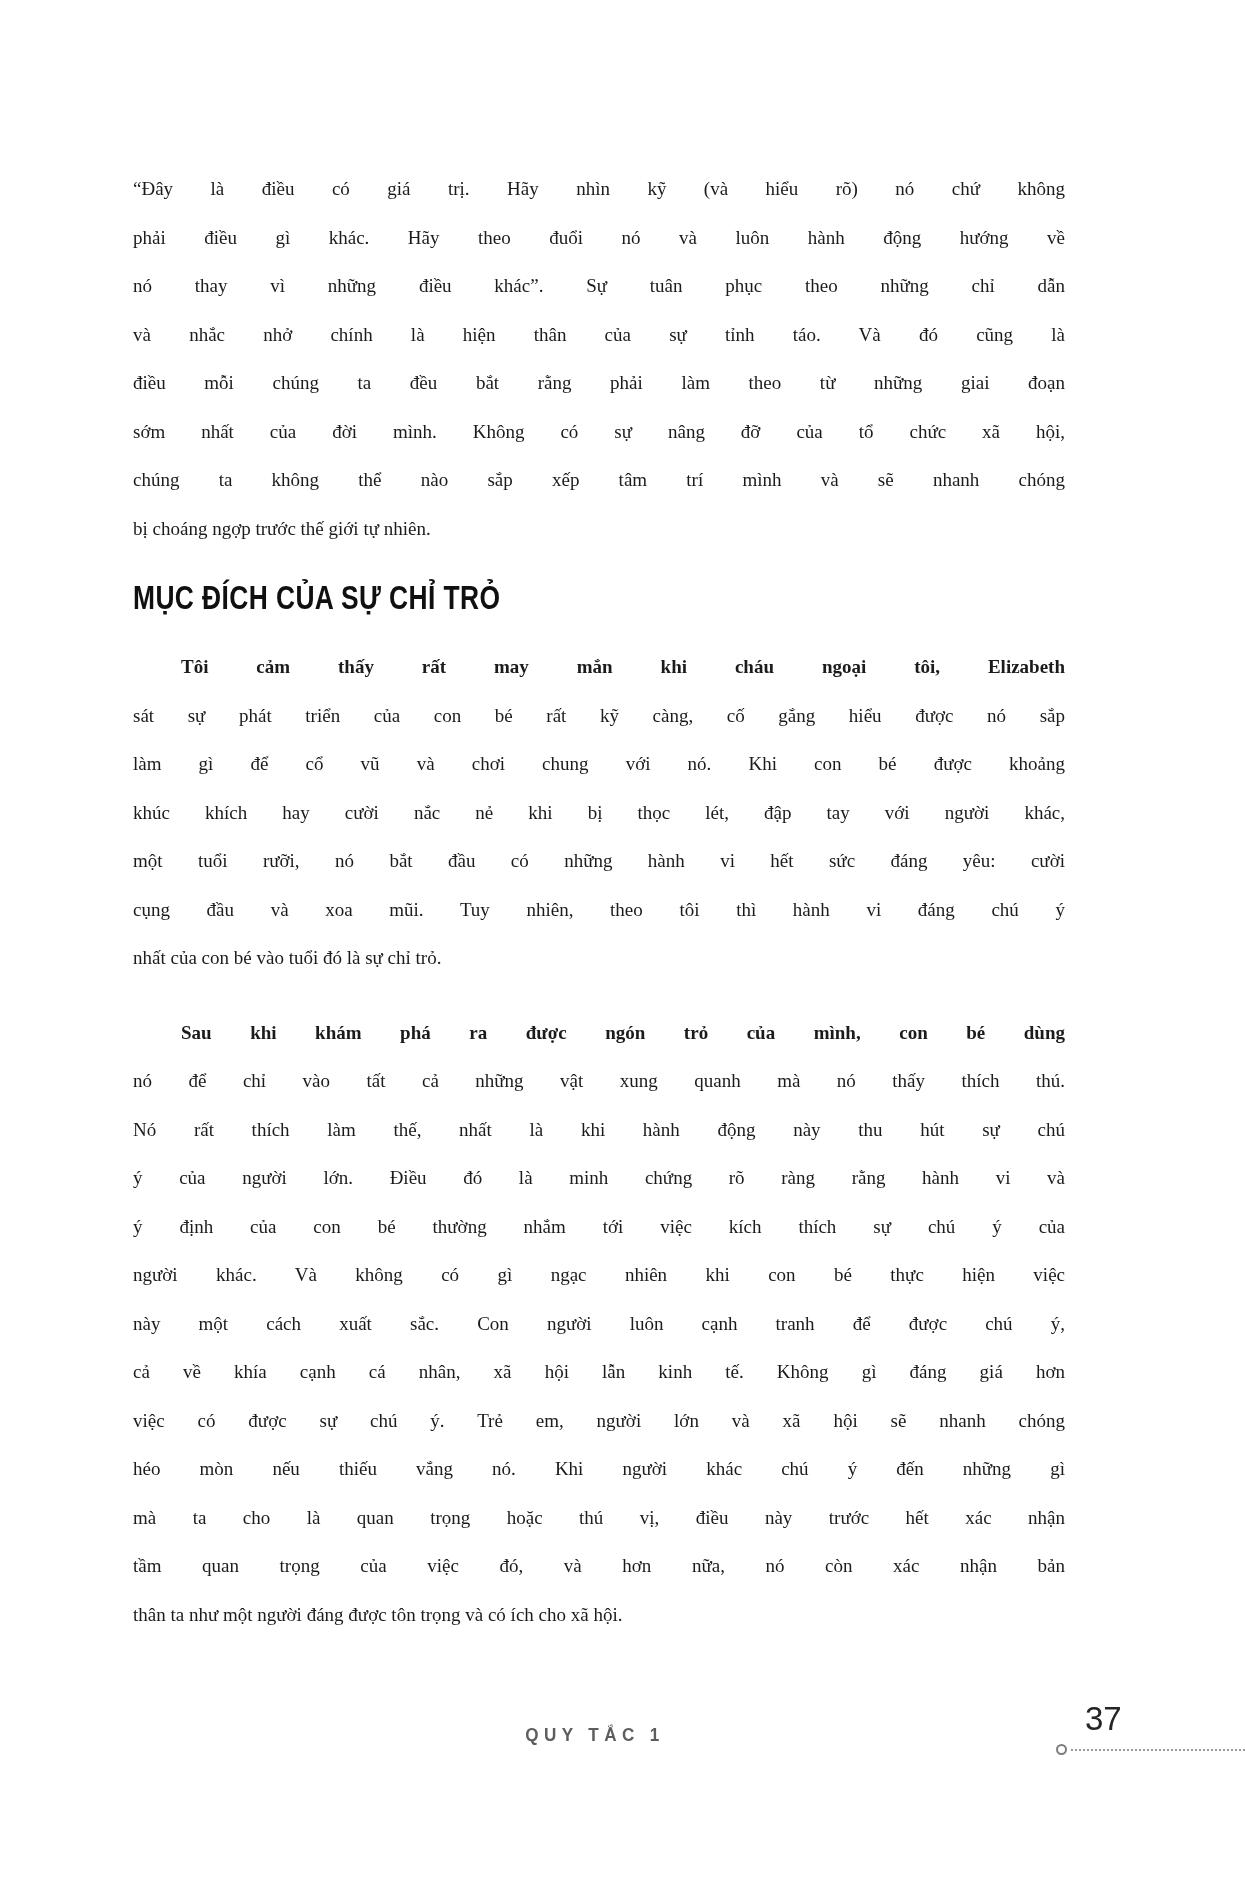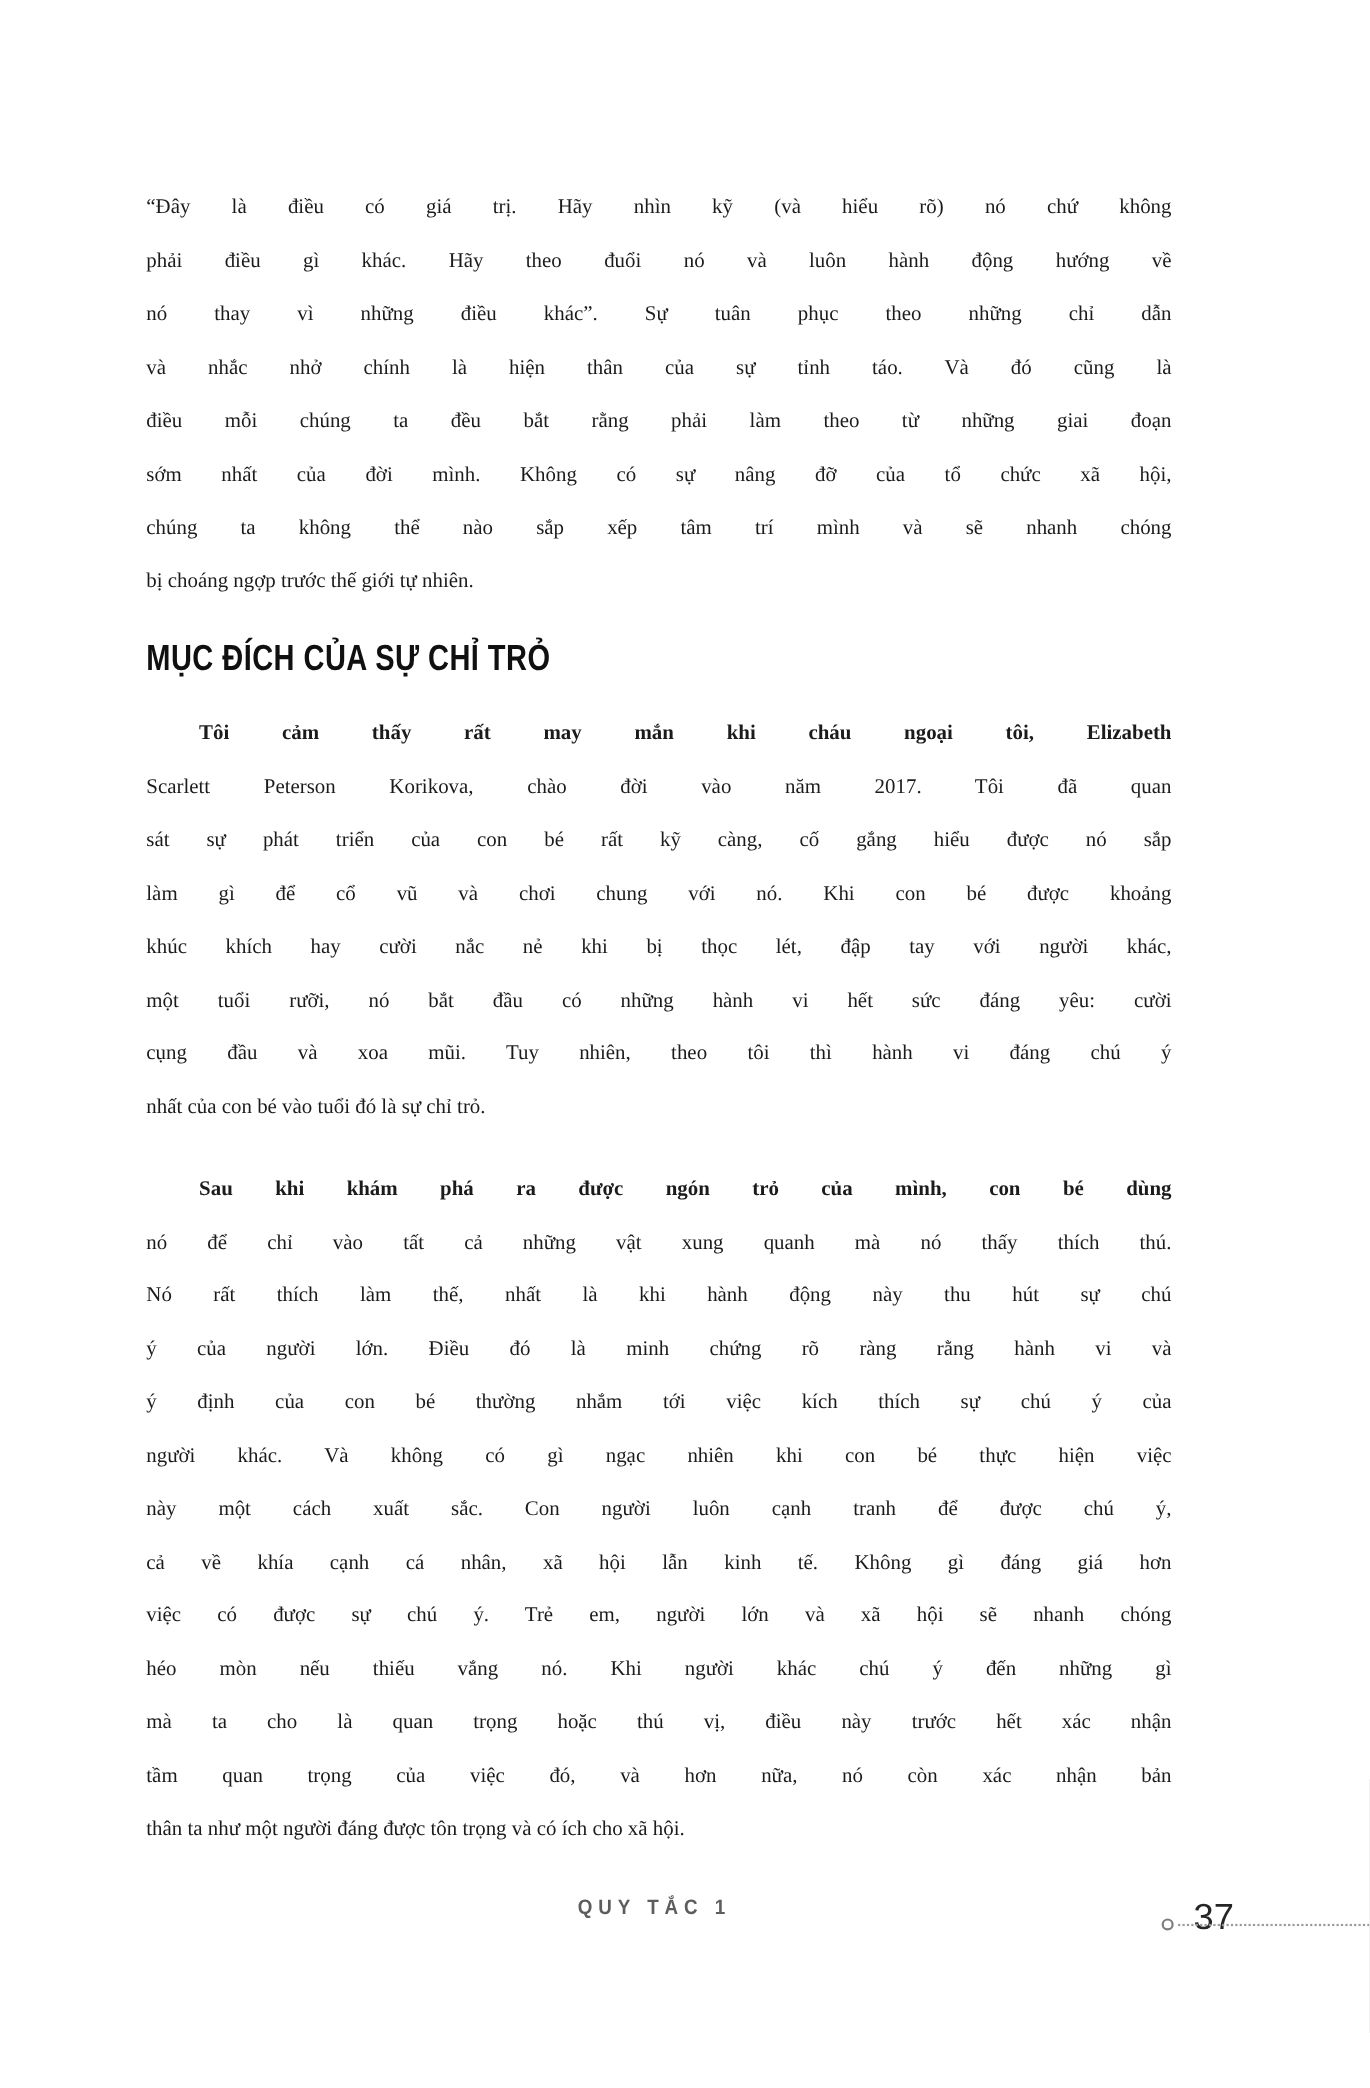--- a/index.html
+++ b/index.html
@@ -71,21 +71,20 @@
     color: #5d5d5d;
     transform: scaleX(0.9);
   }
   .page-number {
     position: absolute;
     left: 1085px;
     top: 1700px;
     font-family: "Liberation Sans", "DejaVu Sans", sans-serif;
     font-size: 33px;
     color: #252525;
-    margin-top: 24px;
   }
   .dotted-rule {
     position: absolute;
     left: 1056px;
     top: 1744px;
     right: 0;
     width: 189px;
     display: flex;
     align-items: center;
   }
@@ -120,21 +119,20 @@
         <div class="line">điều mỗi chúng ta đều bắt rằng phải làm theo từ những giai đoạn</div>
         <div class="line">sớm nhất của đời mình. Không có sự nâng đỡ của tổ chức xã hội,</div>
         <div class="line">chúng ta không thể nào sắp xếp tâm trí mình và sẽ nhanh chóng</div>
         <div class="line last">bị choáng ngợp trước thế giới tự nhiên.</div>
       </div>
 
     <div class="section-heading">MỤC ĐÍCH CỦA SỰ CHỈ TRỎ</div>
 
     <div class="para indent-first">
         <div class="line">Tôi cảm thấy rất may mắn khi cháu ngoại tôi, Elizabeth</div>
-        <div class="line">Scarlett Peterson Korikova, chào đời vào năm 2017. Tôi đã quan</div>
         <div class="line">sát sự phát triển của con bé rất kỹ càng, cố gắng hiểu được nó sắp</div>
         <div class="line">làm gì để cổ vũ và chơi chung với nó. Khi con bé được khoảng</div>
         <div class="line">khúc khích hay cười nắc nẻ khi bị thọc lét, đập tay với người khác,</div>
         <div class="line">một tuổi rưỡi, nó bắt đầu có những hành vi hết sức đáng yêu: cười</div>
         <div class="line">cụng đầu và xoa mũi. Tuy nhiên, theo tôi thì hành vi đáng chú ý</div>
         <div class="line last">nhất của con bé vào tuổi đó là sự chỉ trỏ.</div>
       </div>
 
     <div class="para indent-first">
         <div class="line">Sau khi khám phá ra được ngón trỏ của mình, con bé dùng</div>

